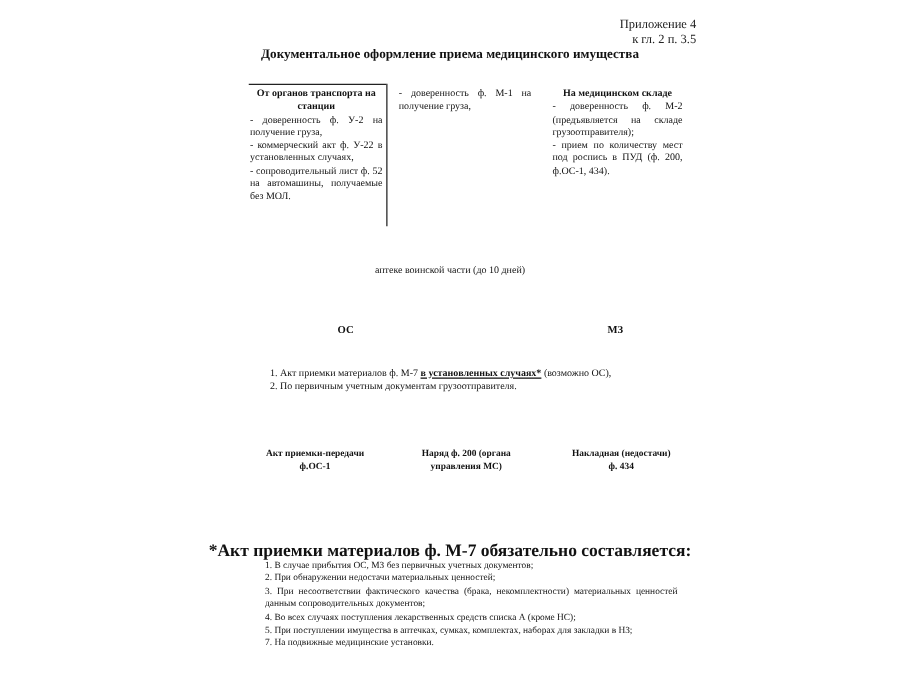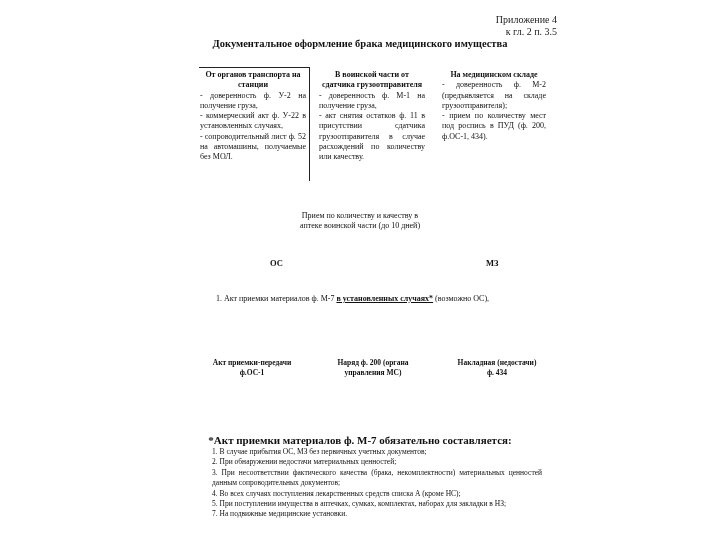--- a/index.html
+++ b/index.html
@@ -18,67 +18,65 @@
   .col3 { left:442px; width:104px; }
   .center-note { left:0; width:720px; top:211px; text-align:center; font-size:8px; line-height:10px; }
   .oc { left:270px; top:258px; font-weight:bold; font-size:8.5px; }
   .mz { left:486px; top:258px; font-weight:bold; font-size:8.5px; }
   .list1 { left:216px; top:294px; font-size:8px; line-height:10px; width:330px; }
   .list1 u { font-weight:bold; }
   .docs { top:358px; font-size:7.5px; line-height:10px; text-align:center; font-weight:bold; }
   .doc1 { left:197px; width:110px; }
   .doc2 { left:318px; width:110px; }
   .doc3 { left:442px; width:110px; }
-  .mandatory-title { left:0; width:720px; top:434px; text-align:center; font-weight:bold; font-size:11px; }
+  .mandatory-title { left:0; width:720px; top:434px; text-align:center; font-weight:bold; font-size:14px; }
   .list2 { left:212px; top:447px; width:330px; font-size:7.5px; line-height:10.4px; text-align:justify; }
 </style>
 </head>
 <body>
 
 <div class="abs appendix">
   <div>Приложение 4</div>
   <div>к гл. 2 п. 3.5</div>
 </div>
 
-<div class="abs title">Документальное оформление брака медицинского имущества</div>
+<div class="abs title">Документальное оформление приема медицинского имущества</div>
 
 <div class="abs col1-top"></div>
 <div class="abs col1-vline"></div>
 
 <div class="abs col col1">
   <div class="head">От органов транспорта на станции</div>
   <div class="body">- доверенность ф. У-2 на получение груза,</div>
   <div class="body">- коммерческий акт ф. У-22 в установленных случаях,</div>
   <div class="body">- сопроводительный лист ф. 52 на автомашины, получаемые без МОЛ.</div>
 </div>
 
 <div class="abs col col2">
-  <div class="head">В воинской части от сдатчика грузоотправителя</div>
   <div class="body">- доверенность ф. М-1 на получение груза,</div>
-  <div class="body">- акт снятия остатков ф. 11 в присутствии сдатчика грузоотправителя в случае расхождений по количеству или качеству.</div>
 </div>
 
 <div class="abs col col3">
   <div class="head">На медицинском складе</div>
   <div class="body">- доверенность ф. М-2 (предъявляется на складе грузоотправителя);</div>
   <div class="body">- прием по количеству мест под роспись в ПУД (ф. 200, ф.ОС-1, 434).</div>
 </div>
 
 <div class="abs center-note">
-  <div>Прием по количеству и качеству в</div>
   <div>аптеке воинской части (до 10 дней)</div>
 </div>
 
 <div class="abs oc">ОС</div>
 <div class="abs mz">МЗ</div>
 
 <div class="abs list1">
   <div>
     <span>1. Акт приемки материалов ф. М-7 </span><u>в установленных случаях*</u><span> (возможно ОС),</span>
   </div>
+  <div>2. По первичным учетным документам грузоотправителя.</div>
 </div>
 
 <div class="abs docs doc1">
   <div>Акт приемки-передачи</div>
   <div>ф.ОС-1</div>
 </div>
 <div class="abs docs doc2">
   <div>Наряд ф. 200 (органа</div>
   <div>управления МС)</div>
 </div>

